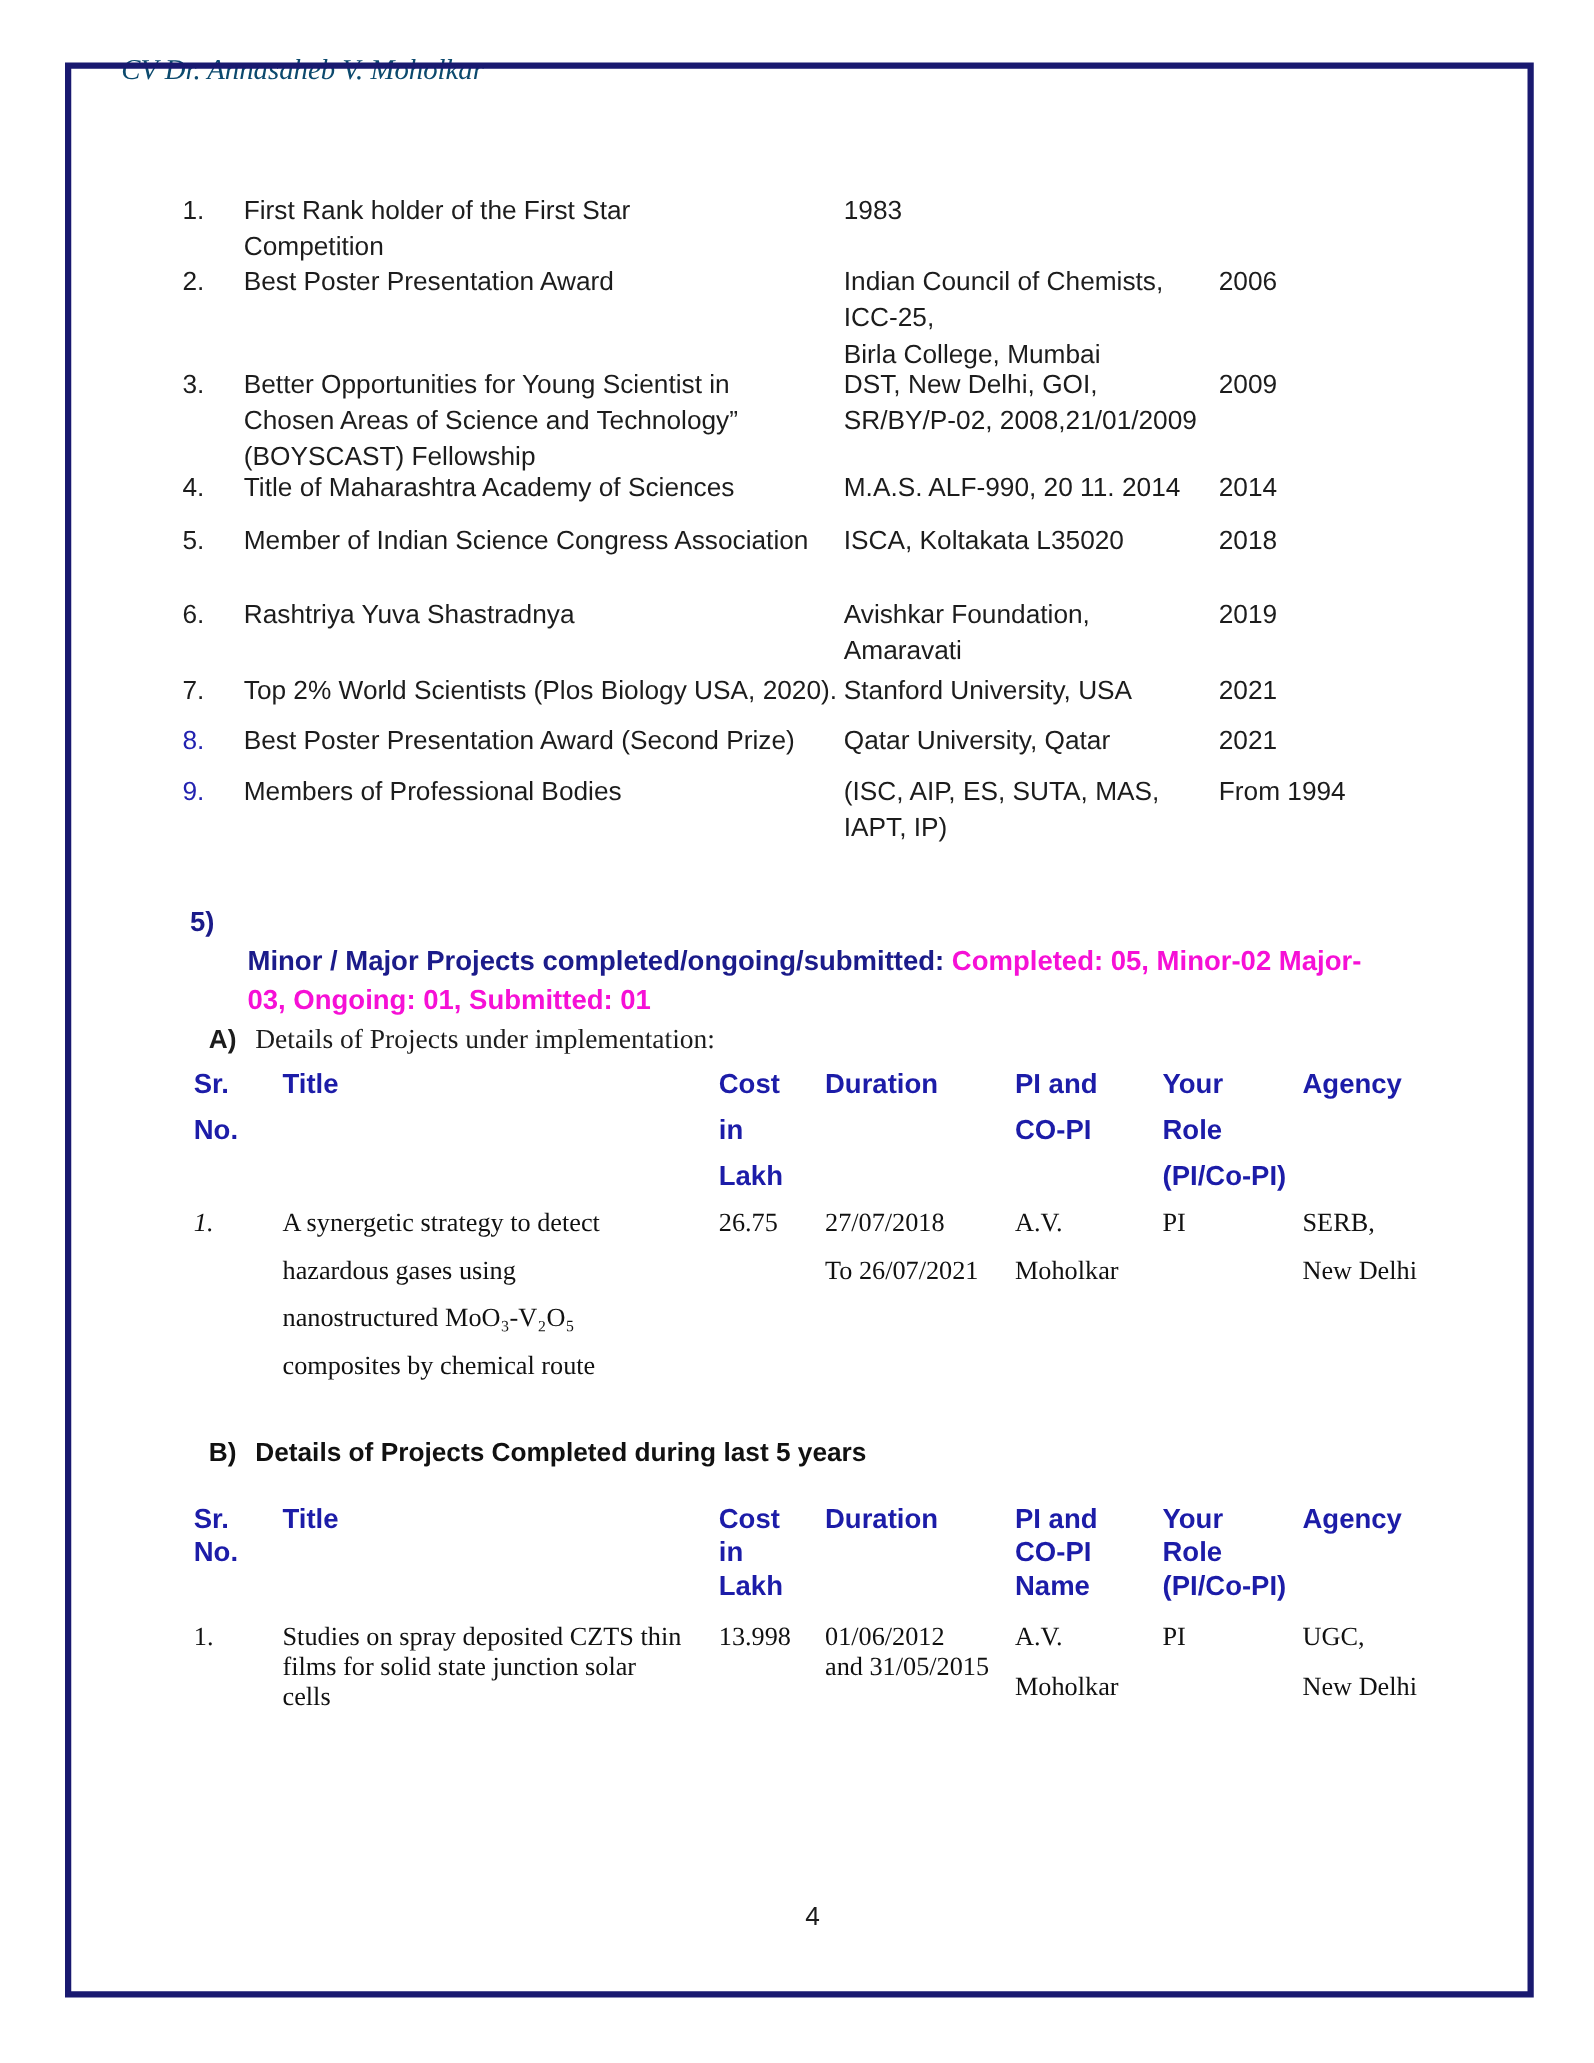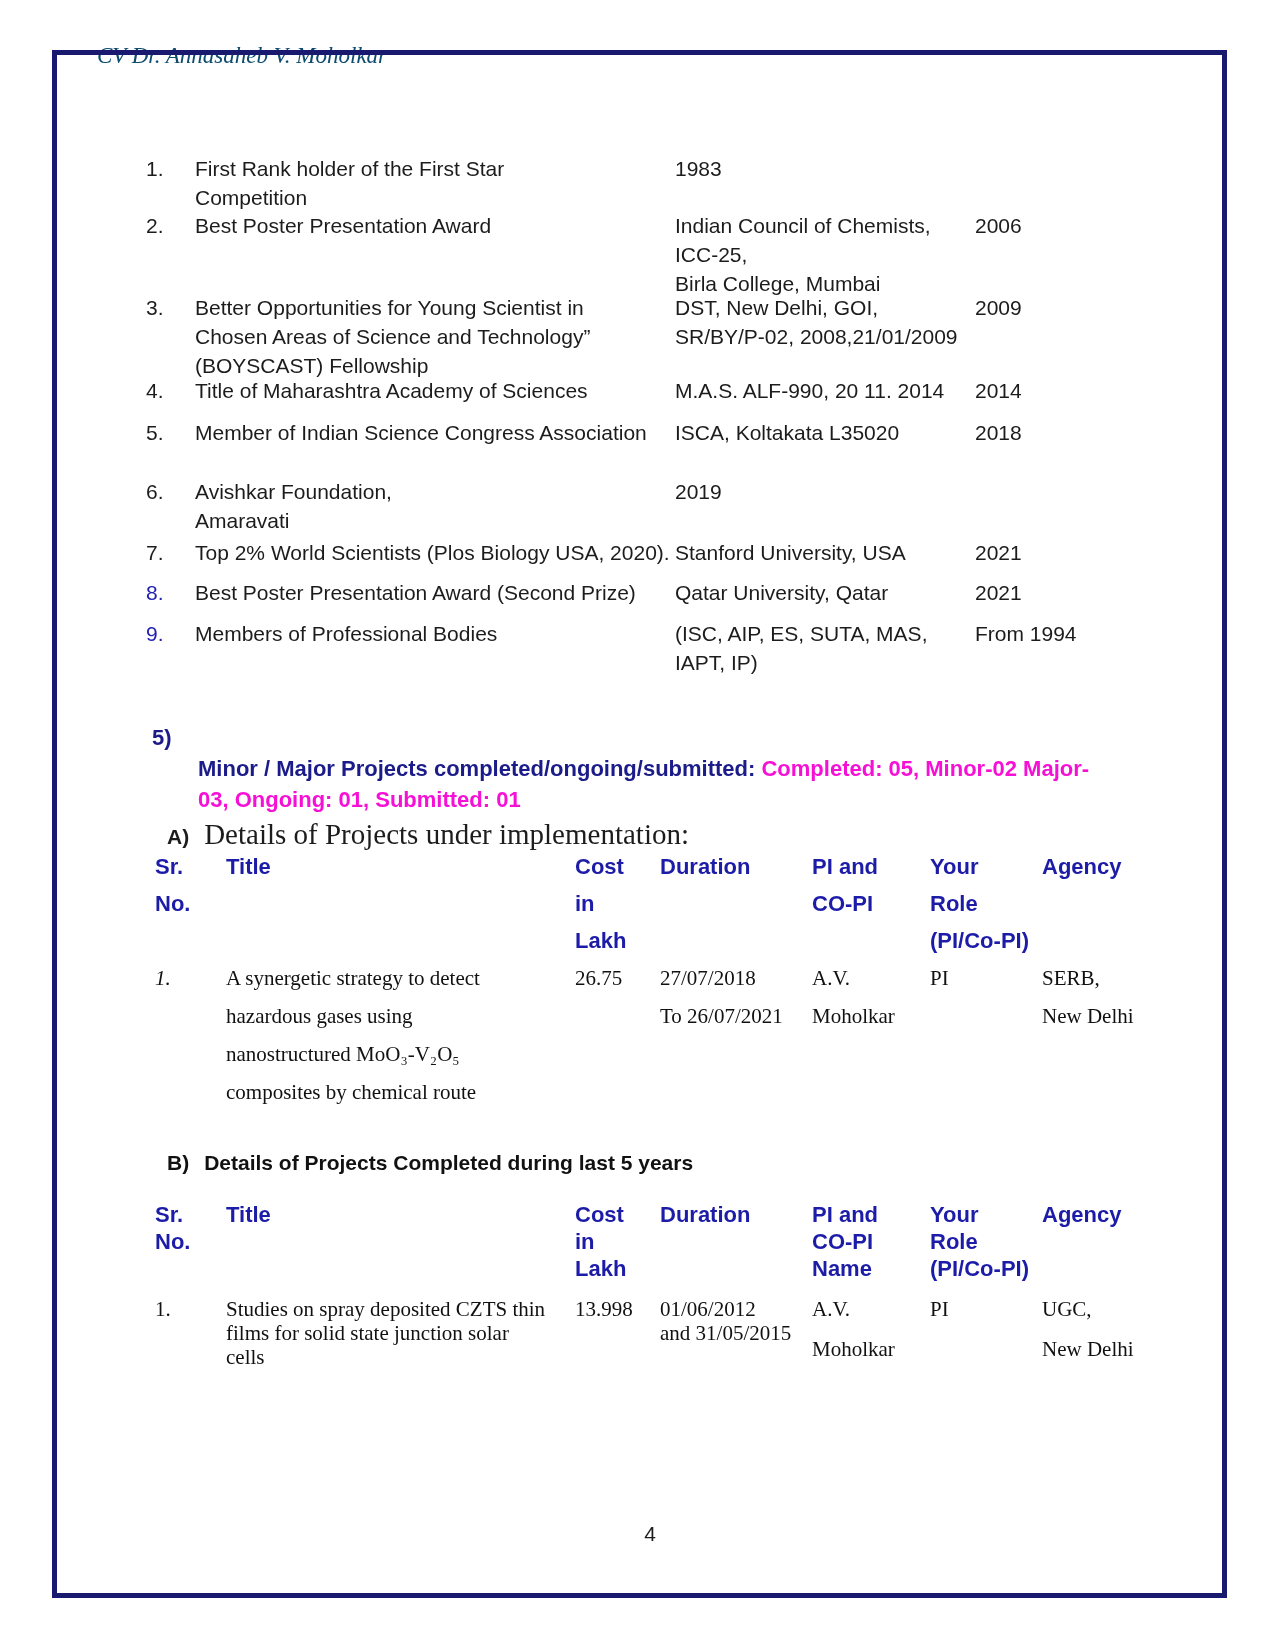--- a/index.html
+++ b/index.html
@@ -27,21 +27,21 @@
   .s5-marker{position:absolute;left:0;top:0;color:var(--navy);}
   .s5-text{margin-left:46px;}
   .s5-line1{white-space:nowrap;margin-top:31px;}
   .s5-navy{color:var(--navy);}
   .s5-mag{color:var(--magenta);}
   .s5-mag-2{display:block;color:var(--magenta);}
 
   
   .subhead{position:absolute;left:167px;font-size:21px;}
   .subhead .marker{font-weight:bold;margin-right:15px;}
-  .subhead-a .label{font-family:"Liberation Serif","DejaVu Serif",serif;font-size:29px;}
+  .subhead-a .label{font-family:"Liberation Serif","DejaVu Serif",serif;font-size:22px;}
   .subhead-b{font-weight:bold;color:#111;}
 
   
   .tbl{position:absolute;left:155px;width:1070px;display:grid;
        grid-template-columns:71px 349px 85px 152px 118px 112px 183px;}
   .tbl .cell{white-space:pre-line;}
   .tbl-hdr{color:var(--tblblue);font-weight:bold;font-size:22px;}
   .hdr-a{line-height:37px;}
   .hdr-b{line-height:27px;}
   .tbl-body{font-family:"Liberation Serif","DejaVu Serif",serif;font-size:21px;color:#111;}
@@ -91,20 +91,21 @@
     <span class="cell ayear">2014</span>
   </div>
   <div class="arow" style="top:418px">
     <span class="cell anum">5.</span>
     <span class="cell atitle">Member of Indian Science Congress Association</span>
     <span class="cell aorg">ISCA, Koltakata L35020</span>
     <span class="cell ayear">2018</span>
   </div>
   <div class="arow" style="top:477px">
     <span class="cell anum">6.</span>
+    <span class="cell atitle">Rashtriya Yuva Shastradnya</span>
     <span class="cell aorg">Avishkar Foundation,
 Amaravati</span>
     <span class="cell ayear">2019</span>
   </div>
   <div class="arow" style="top:538px">
     <span class="cell anum">7.</span>
     <span class="cell atitle">Top 2% World Scientists (Plos Biology USA, 2020).</span>
     <span class="cell aorg">Stanford University, USA</span>
     <span class="cell ayear">2021</span>
   </div>

